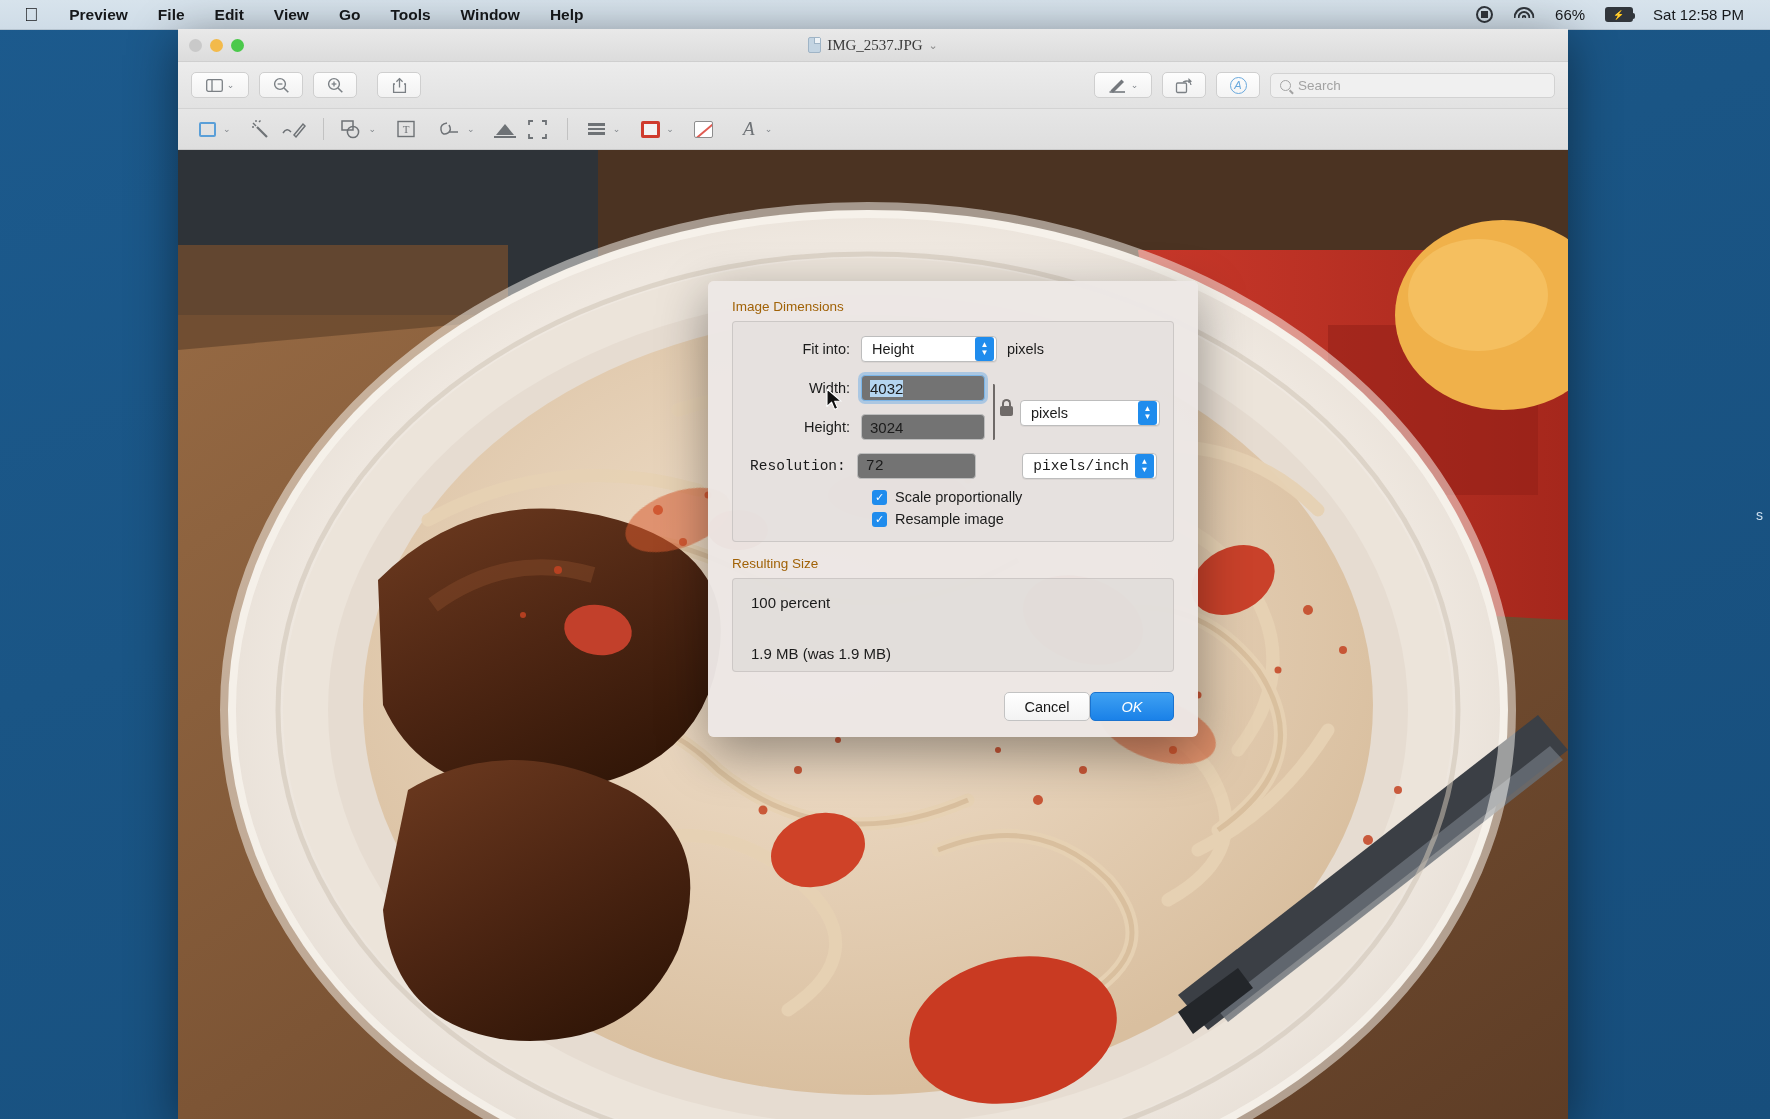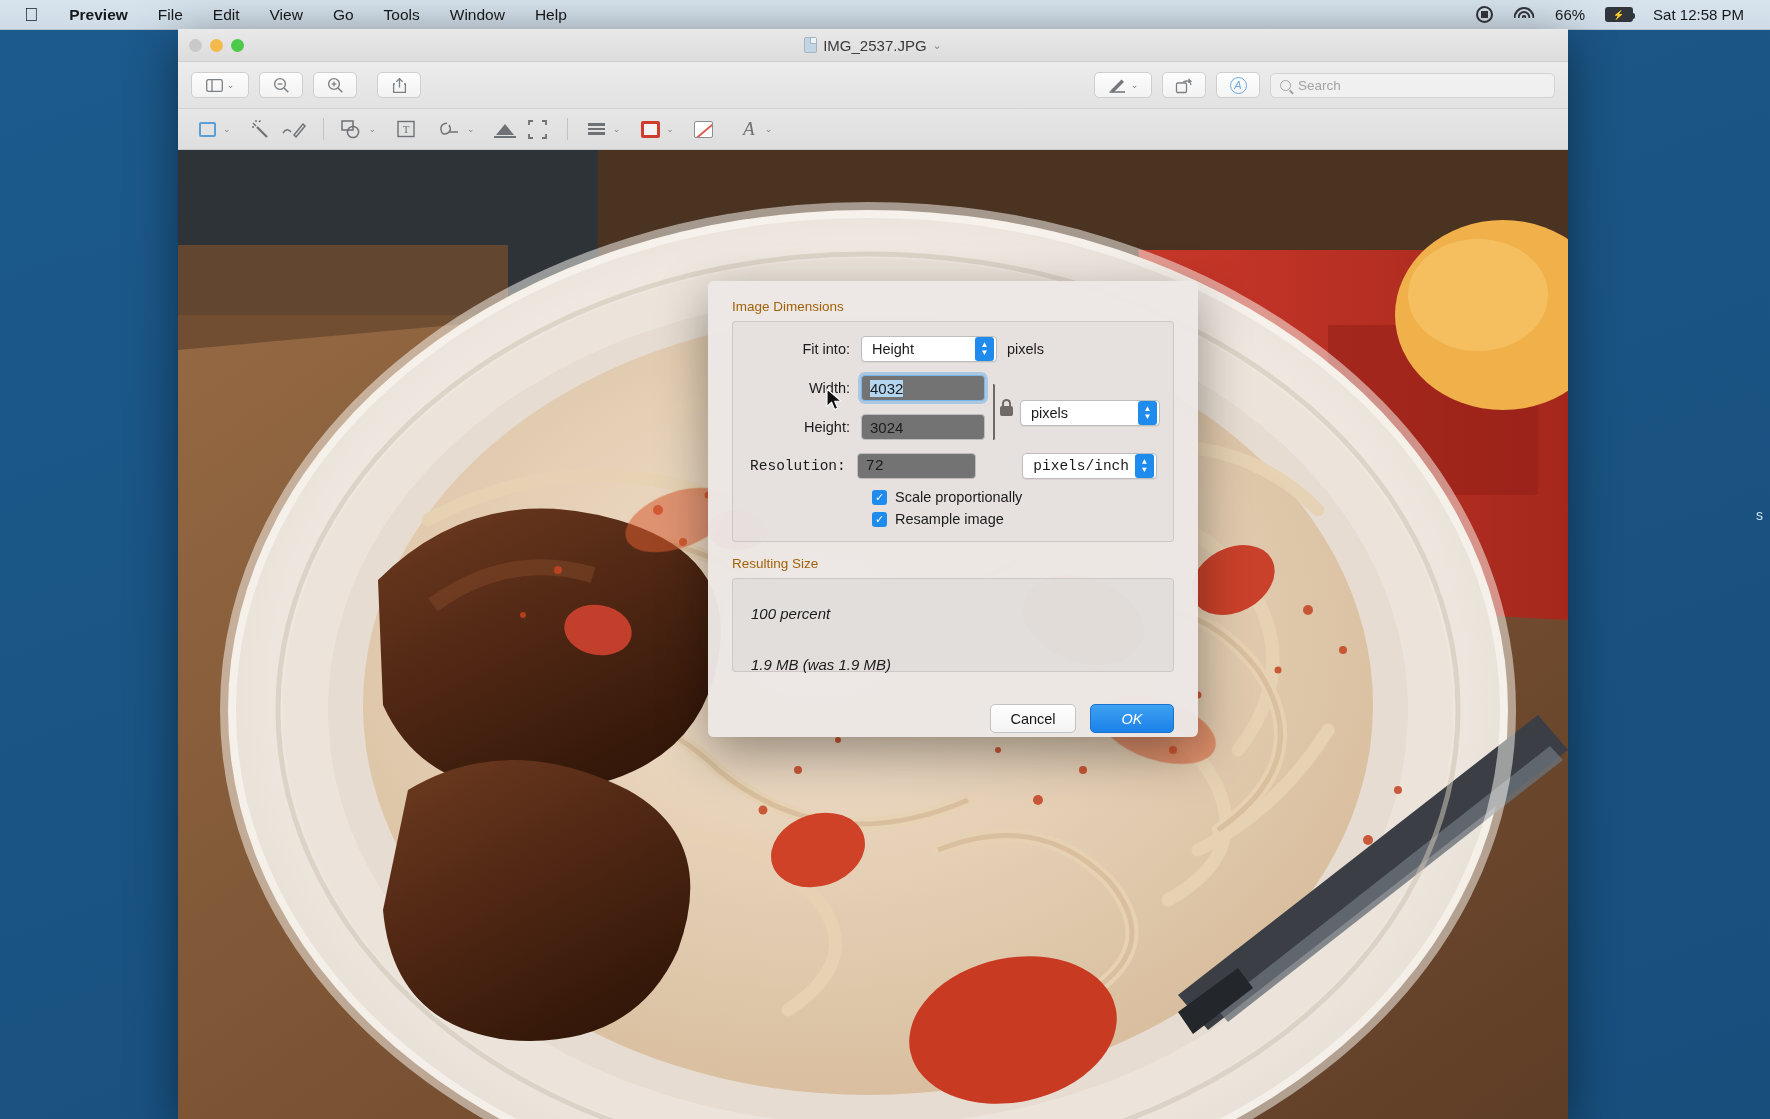--- a/index.html
+++ b/index.html
@@ -18,21 +18,21 @@
   
   #menubar {
     position: absolute; top: 0; left: 0; width: 1770px; height: 30px;
     background: linear-gradient(180deg, #d7e3ec 0%, #cfdce7 100%);
     display: flex; align-items: center;
     font-size: 15.5px; color: #16181b;
     padding: 0 14px;
     border-bottom: 1px solid #b6c4d0;
   }
   #menubar .apple { font-size: 19px; margin: 0 16px 0 10px; line-height: 1; }
-  #menubar .mi { padding: 0 15px; white-space: nowrap; }
+  #menubar .mi { padding: 0 15px; white-space: nowrap; font-weight: bold; }
   #menubar .mi.app { font-weight: bold; }
   #menubar .spacer { flex: 1; }
   #menubar .right { display: flex; align-items: center; gap: 20px; padding-right: 12px; }
   .rec-icon { width: 17px; height: 17px; border: 2px solid #31363c; border-radius: 50%;
               position: relative; }
   .rec-icon::after { content:""; position:absolute; inset:3px; background:#31363c; }
   .wifi-icon { width: 22px; height: 16px; position: relative; }
   .wifi-icon i { position: absolute; border: 2.2px solid #31363c; border-bottom: none;
                  border-radius: 50% 50% 0 0 / 100% 100% 0 0; left: 50%; transform: translateX(-50%); }
   .wifi-icon i.a { width: 21px; height: 11px; top: 0; }
@@ -51,20 +51,21 @@
   #window {
     position: absolute; left: 178px; top: 29px; width: 1390px; height: 1090px;
     background: #e9e9e9;
     box-shadow: 0 10px 46px rgba(0,0,0,.45);
     overflow: hidden;
   }
   #titlebar {
     height: 33px; background: linear-gradient(180deg,#e9e9e9,#dcdcdc);
     display: flex; align-items: center; position: relative;
     border-bottom: 1px solid #cfcfcf;
+    font-family: Liberation Serif, serif;
   }
   .lights { display: flex; gap: 8px; padding-left: 11px; }
   .light { width: 13px; height: 13px; border-radius: 50%; }
   .light.close { background: #c9c9c9; }
   .light.min { background: #f3ba4b; }
   .light.max { background: #4bc94b; }
   .doc-title {
     position: absolute; left: 0; right: 0; text-align: center;
     font-size: 15px; color: #3a3a3a; display:flex; align-items:center;
     justify-content:center; gap:6px; pointer-events:none;
@@ -185,25 +186,25 @@
   .lock .body { width: 13px; height: 10px; background:#6f6a68; border-radius: 2px; }
   .chk-row { display:flex; align-items:center; margin-left: 112px; padding-left: 11px;
              margin-top: 10px; }
   .chk { width: 15px; height: 15px; border-radius: 3px; background:#1f8ced;
          display:flex; align-items:center; justify-content:center; margin-right:8px;
          color:#fff; font-size: 11px; line-height:1; flex:none; }
   .chk-label { font-size: 14.5px; }
   .result-panel {
     background: rgba(222,217,215,.72);
     border: 1px solid rgba(188,183,181,.55);
-    border-radius: 4px; padding: 26px 18px; height: 94px; font-style: italic;
+    border-radius: 4px; padding: 15px 18px; height: 94px;
   }
   .result-line { font-size: 15px; }
   .result-line.second { margin-top: 34px; }
-  .btn-row { display:flex; justify-content:flex-end; gap: 14px; margin-top: 32px; }
+  .btn-row { display:flex; justify-content:flex-end; gap: 0; margin-top: 20px; }
   .btn {
     min-width: 86px; height: 29px; border-radius: 5px; font-size: 14.5px;
     display:flex; align-items:center; justify-content:center;
   }
   .btn.cancel { background: linear-gradient(180deg,#fff,#f3f3f3); border:1px solid #c3c3c3;
                 color:#161616; }
   .btn.ok { background: linear-gradient(180deg,#3fa1f2,#1a81e8); border:1px solid #1a73cf;
             color:#fff; min-width: 84px; font-style: italic; }
 
   

